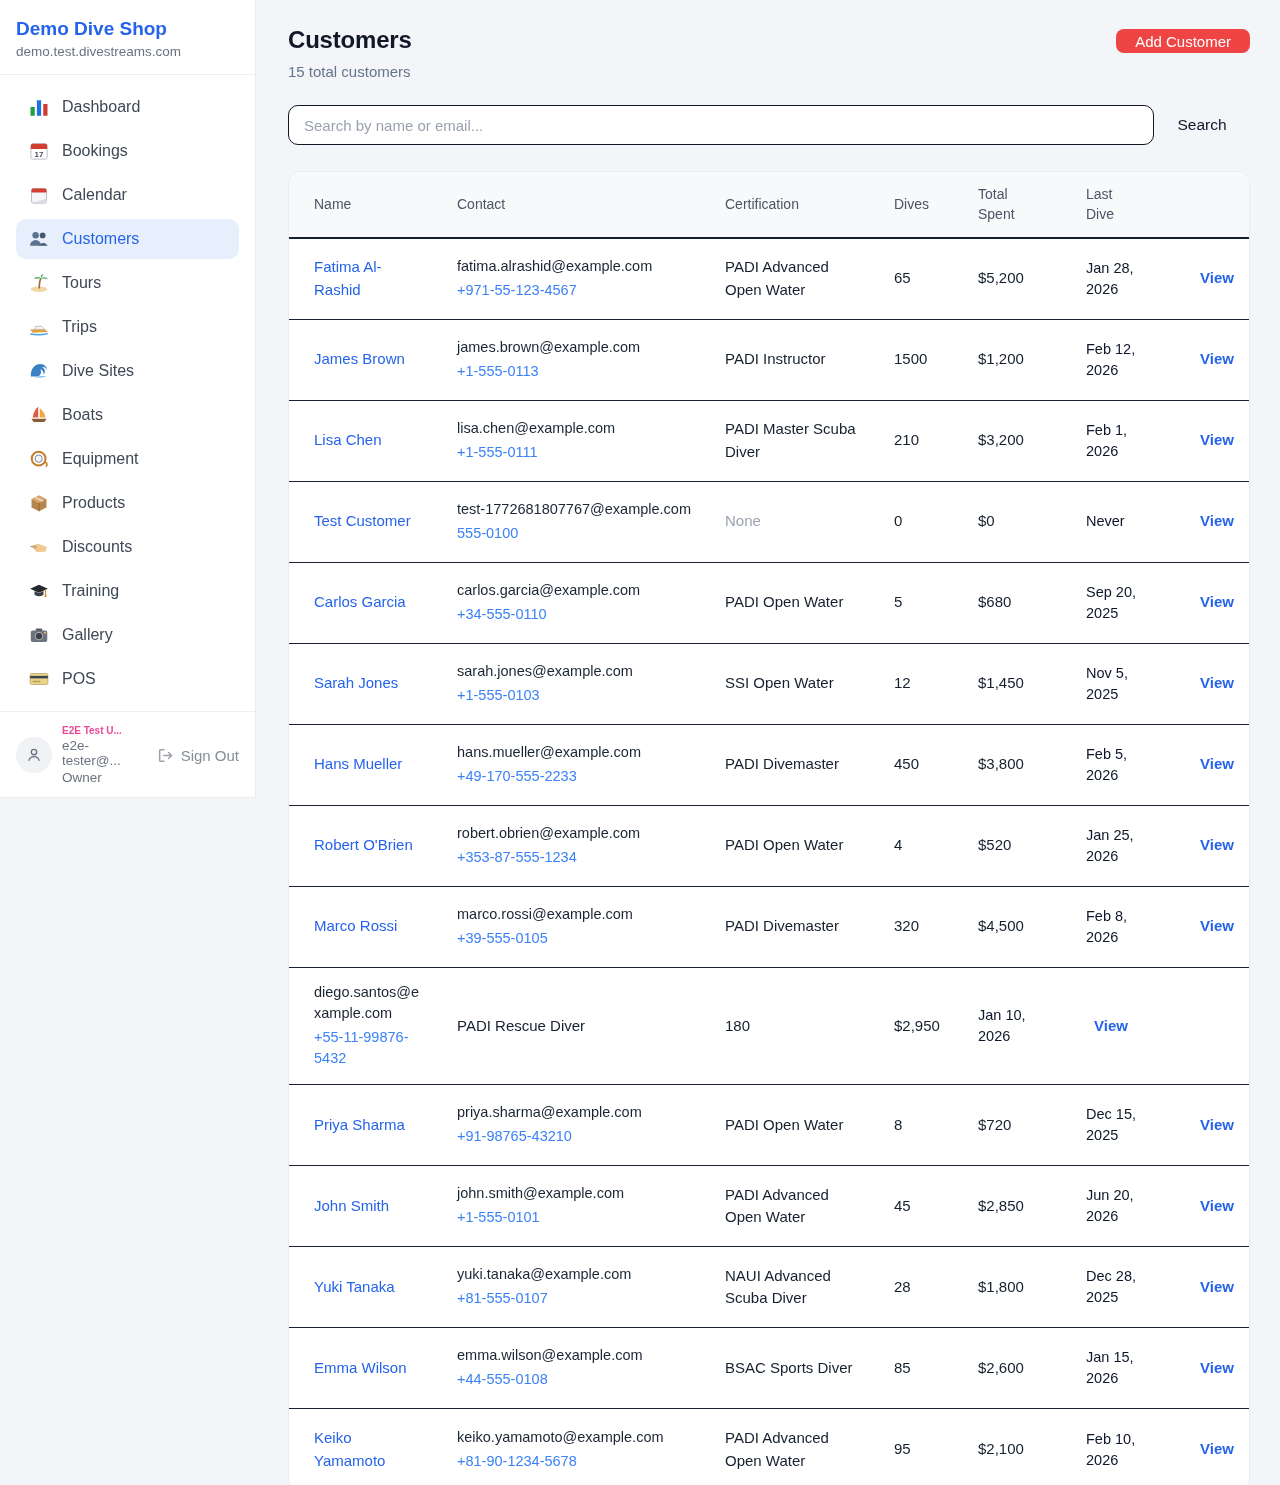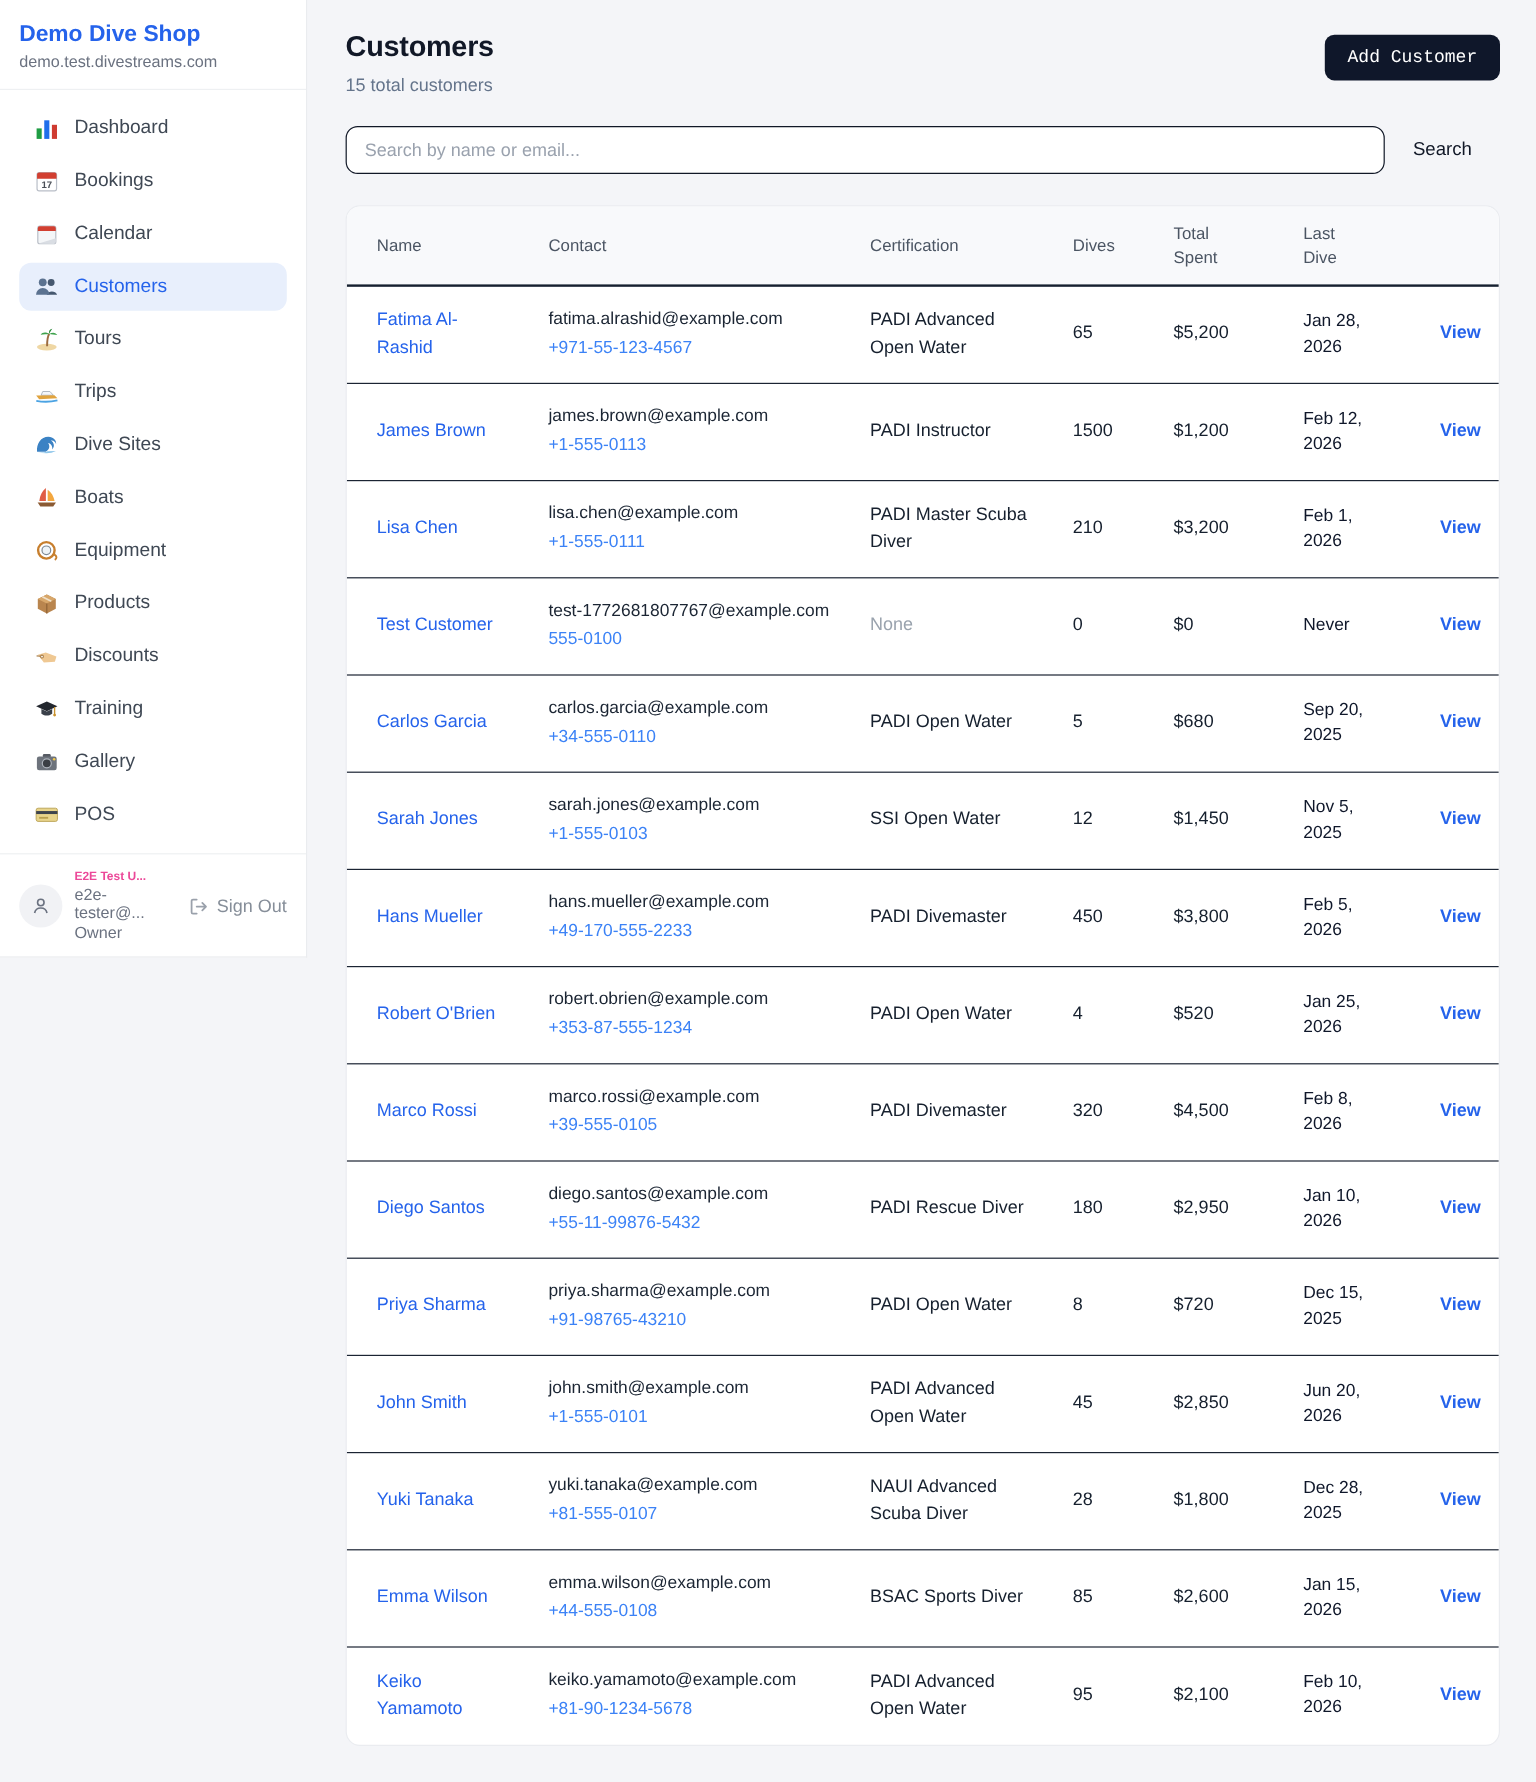--- a/index.html
+++ b/index.html
@@ -49,23 +49,23 @@
     color: #868e99; font-size: 15px;
     background: none; border: none; font-family: inherit; cursor: pointer; flex: none;
   }
   .signout svg { width: 17px; height: 17px; }
   
   .main { margin-left: 256px; padding: 26px 30px 0 32px; }
   .page-header { display: flex; justify-content: space-between; align-items: flex-start; }
   .page-title { font-size: 24px; font-weight: 700; color: #111827; letter-spacing: -0.2px; }
   .page-sub { font-size: 15px; color: #64748b; margin-top: 9px; }
   .btn-primary {
-    background: #0f172a; color: #fff; border: none; border-radius: 8px;
-    height: 38px; padding: 0 19px; font-size: 15px; font-weight: 500;
-    font-family: Liberation Mono, monospace; cursor: pointer; margin-top: 3px;
+    background: #ef4444; color: #fff; border: none; border-radius: 8px;
+    height: 24px; padding: 0 19px; font-size: 15px; font-weight: 500;
+    font-family: Liberation Sans, sans-serif; cursor: pointer; margin-top: 3px;
   }
   .search-row { display: flex; align-items: center; margin-top: 25px; }
   .search-input {
     flex: 1; height: 40px; border: 1.5px solid #111827; border-radius: 10px;
     padding: 0 15px; font-size: 15px; font-family: inherit; color: #111827;
     background: #fff; outline: none;
   }
   .search-input::placeholder { color: #9aa2ae; }
   .search-btn {
     background: none; border: none; font-family: inherit; font-size: 15.5px;
@@ -401,21 +401,20 @@
             <div class="email">marco.rossi@example.com</div>
             <div class="phone">+39-555-0105</div>
           </div>
           <div class="td cert">PADI Divemaster</div>
           <div class="td dives">320</div>
           <div class="td spent">$4,500</div>
           <div class="td last">Feb 8, 2026</div>
           <div class="td view"><span class="view-link">View</span></div>
         </div>
         <div class="grid row">
-          <div class="td name">Diego Santos</div>
           <div class="td contact">
             <div class="email">diego.santos@example.com</div>
             <div class="phone">+55-11-99876-5432</div>
           </div>
           <div class="td cert">PADI Rescue Diver</div>
           <div class="td dives">180</div>
           <div class="td spent">$2,950</div>
           <div class="td last">Jan 10, 2026</div>
           <div class="td view"><span class="view-link">View</span></div>
         </div>

